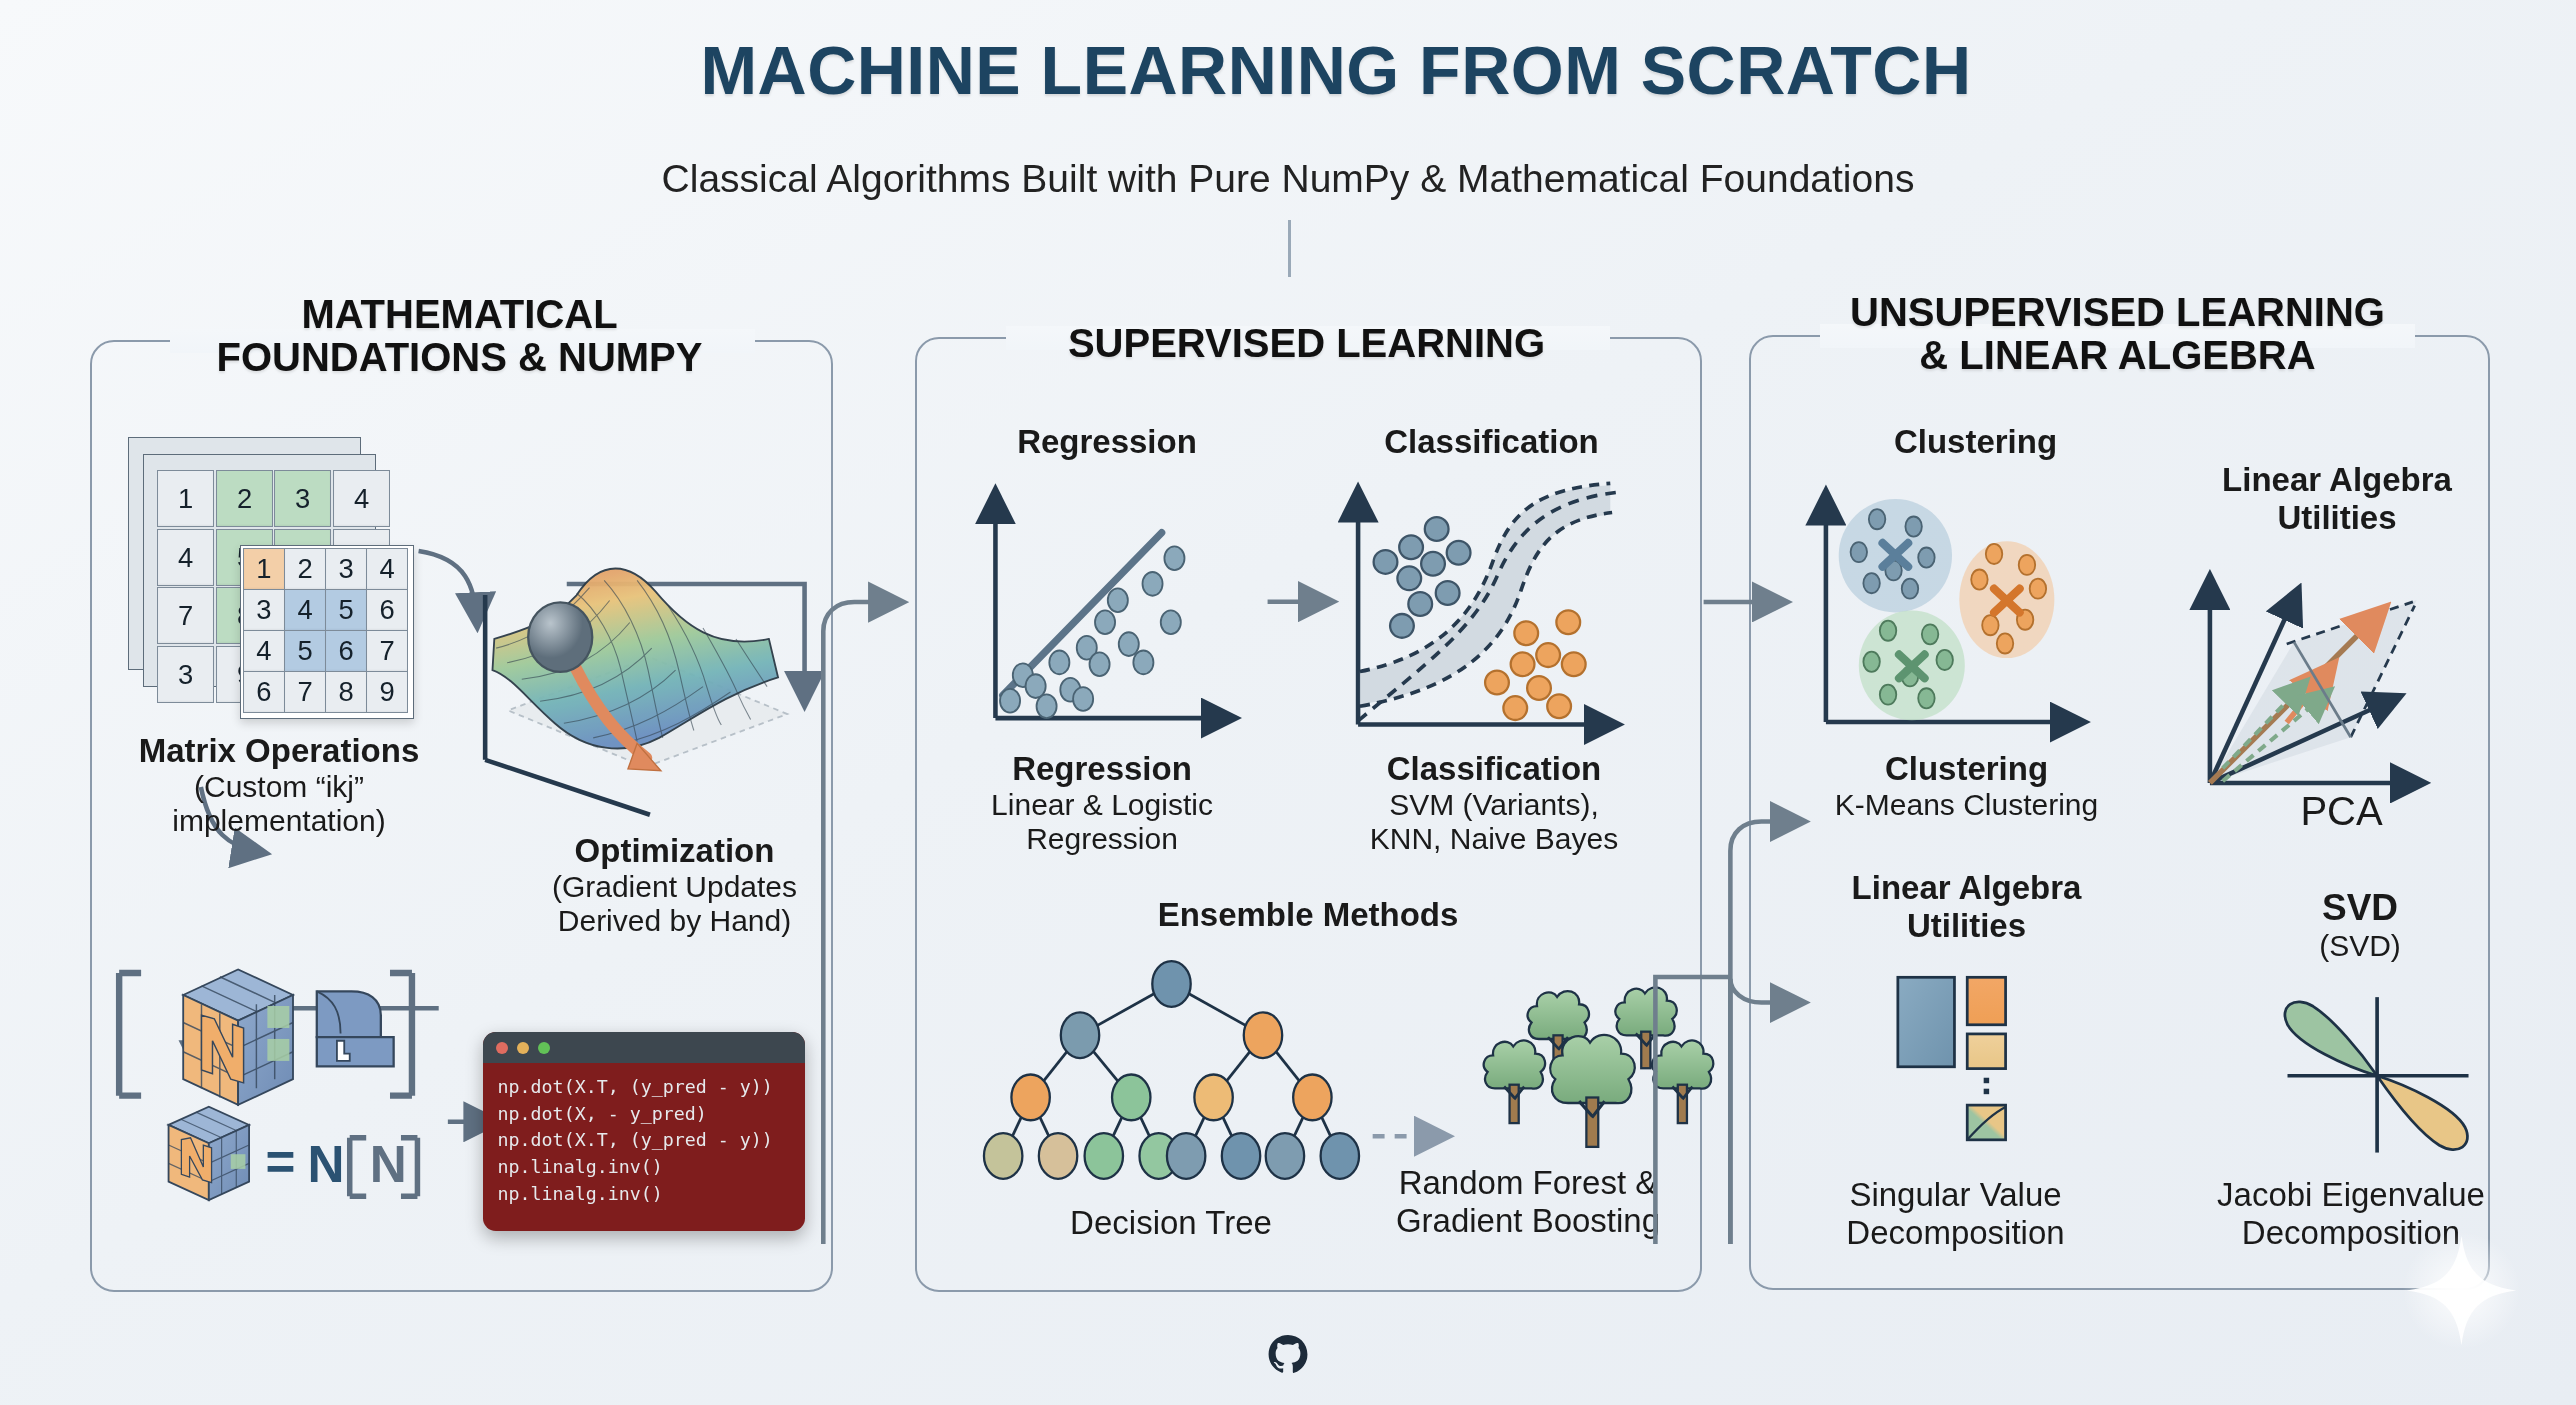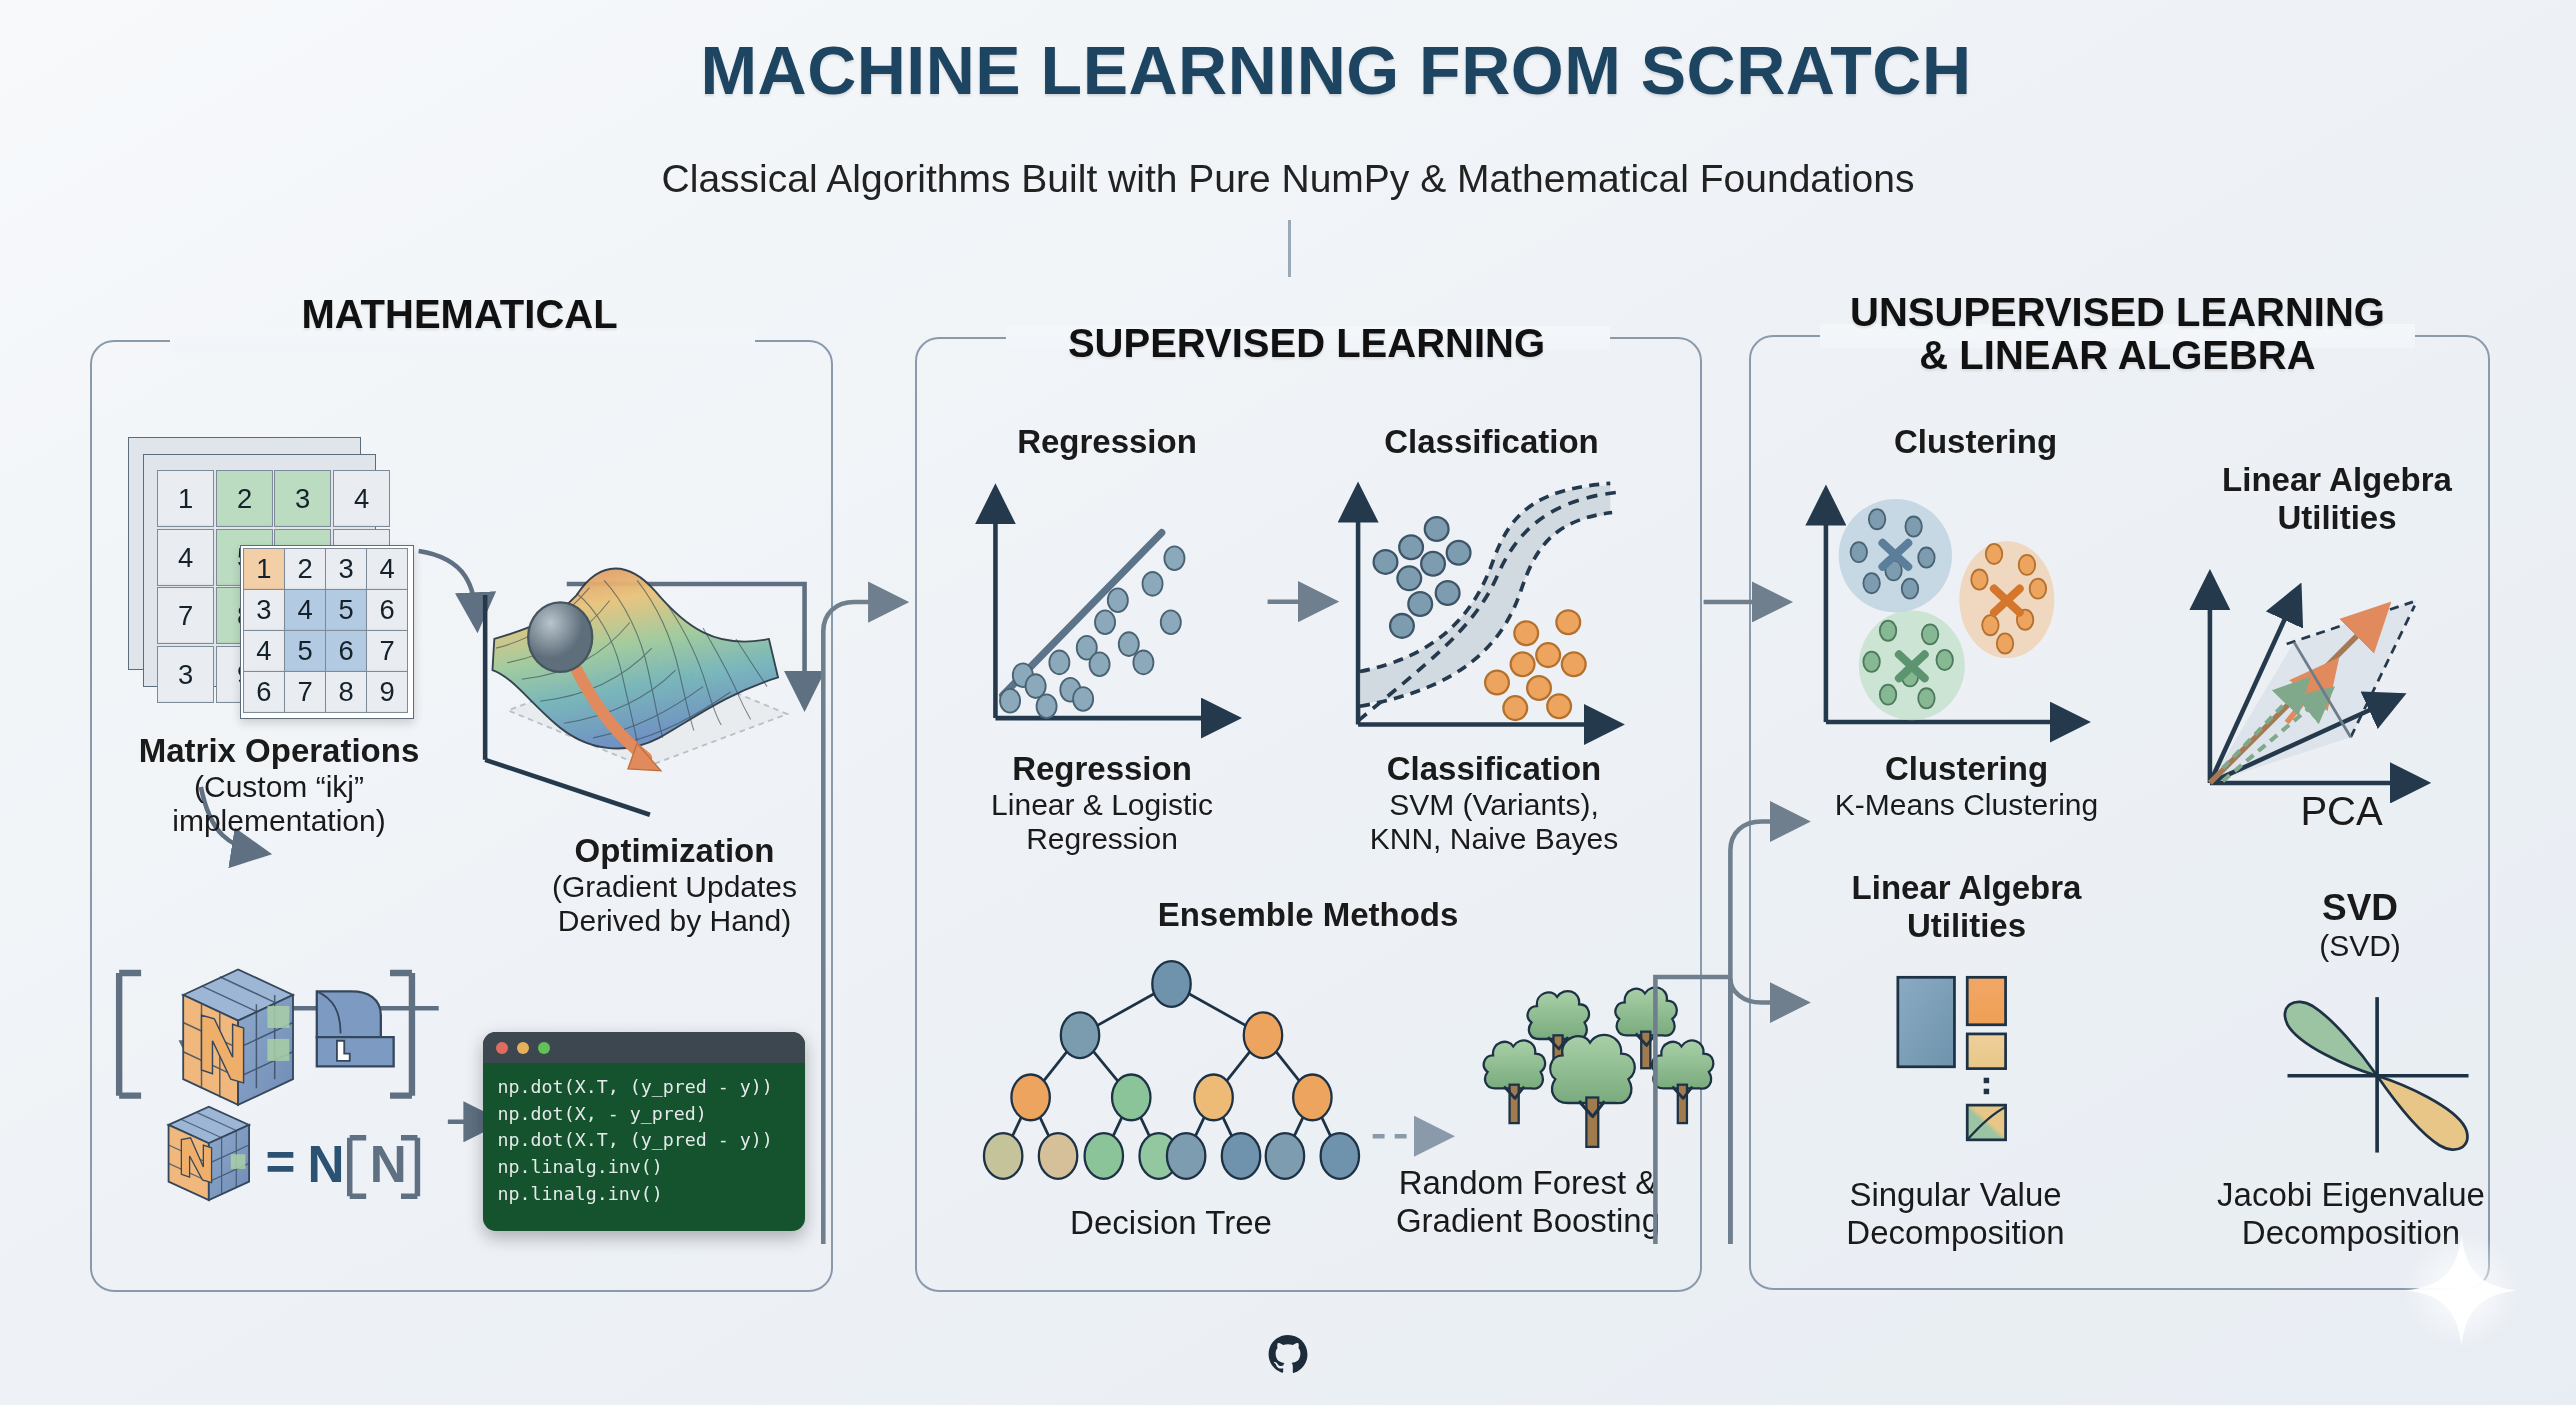--- a/index.html
+++ b/index.html
@@ -32,21 +32,21 @@
 
   .t1{left:90px;top:293px;width:739px;}
   .t2{left:915px;top:322px;width:783px;}
   .t3{left:1749px;top:291px;width:737px;}
 
   .lbl{position:absolute;text-align:center;line-height:1.14;}
   .lbl b{font-size:33px;font-weight:bold;display:block;}
   .lbl span{font-size:30px;display:block;}
   .hd{position:absolute;text-align:center;font-size:33px;font-weight:bold;}
 
-  .codewin{position:absolute;background:#14532d;border-radius:12.8px;
+  .codewin{position:absolute;background:#7f1d1d;border-radius:12.8px;
     box-shadow:0 6.4px 16.5px rgba(0,0,0,.28);overflow:hidden;}
   .codebar{height:31px;background:#3d474f;display:flex;align-items:center;padding-left:12.8px;gap:9.1px;}
   .dot{width:12px;height:12px;border-radius:50%;}
   .codebody{padding:11px 14.6px 12.8px 14.6px;font-family:"DejaVu Sans Mono",monospace;
     font-size:18.3px;color:#e6e9ec;line-height:1.46;white-space:pre;}
 
   .cell{position:absolute;display:flex;align-items:center;justify-content:center;
     border:1.8px solid #7d8b99;font-size:27.4px;color:#15212b;
     background:#e9edf1;box-shadow:inset 0 -0.9px 1.8px rgba(0,0,0,.05);}
   .g-green{background:#bcdcc2;}
@@ -68,20 +68,21 @@
 <div class="panel p1"></div>
 <div class="panel p2"></div>
 <div class="panel p3"></div>
 
 <div class="title-mask" style="left:170px;top:329px;width:585px;height:24px;"></div>
 <div class="title-mask" style="left:1006px;top:326px;width:604px;height:24px;"></div>
 <div class="title-mask" style="left:1820px;top:324px;width:595px;height:24px;"></div>
 
 <div class="panel-title t1">
   <div>MATHEMATICAL</div>
+  <div>FOUNDATIONS &amp; NUMPY</div>
 </div>
 <div class="panel-title t2">SUPERVISED LEARNING</div>
 <div class="panel-title t3">
   <div>UNSUPERVISED LEARNING</div>
   <div>&amp; LINEAR ALGEBRA</div>
 </div>
 
 <div class="sheet" style="left:128px;top:437px;width:231px;height:231px;"></div>
 <div class="sheet" style="left:143px;top:454px;width:231px;height:231px;"></div>
 

